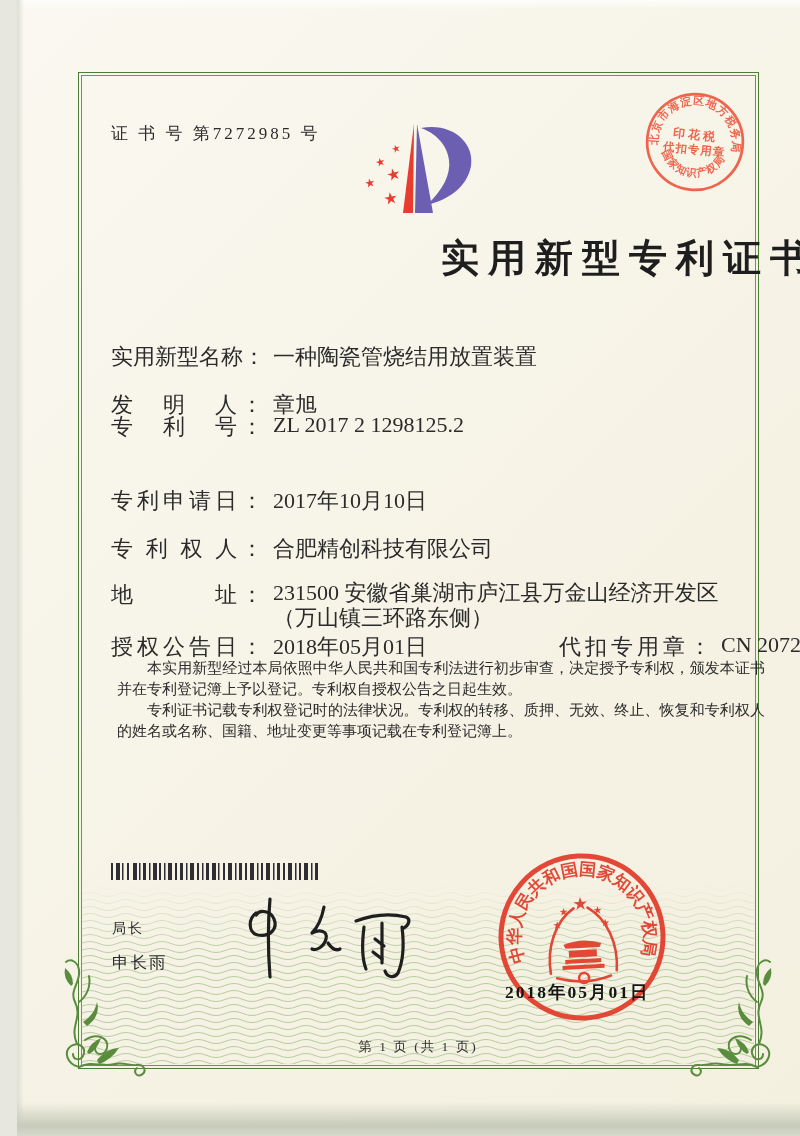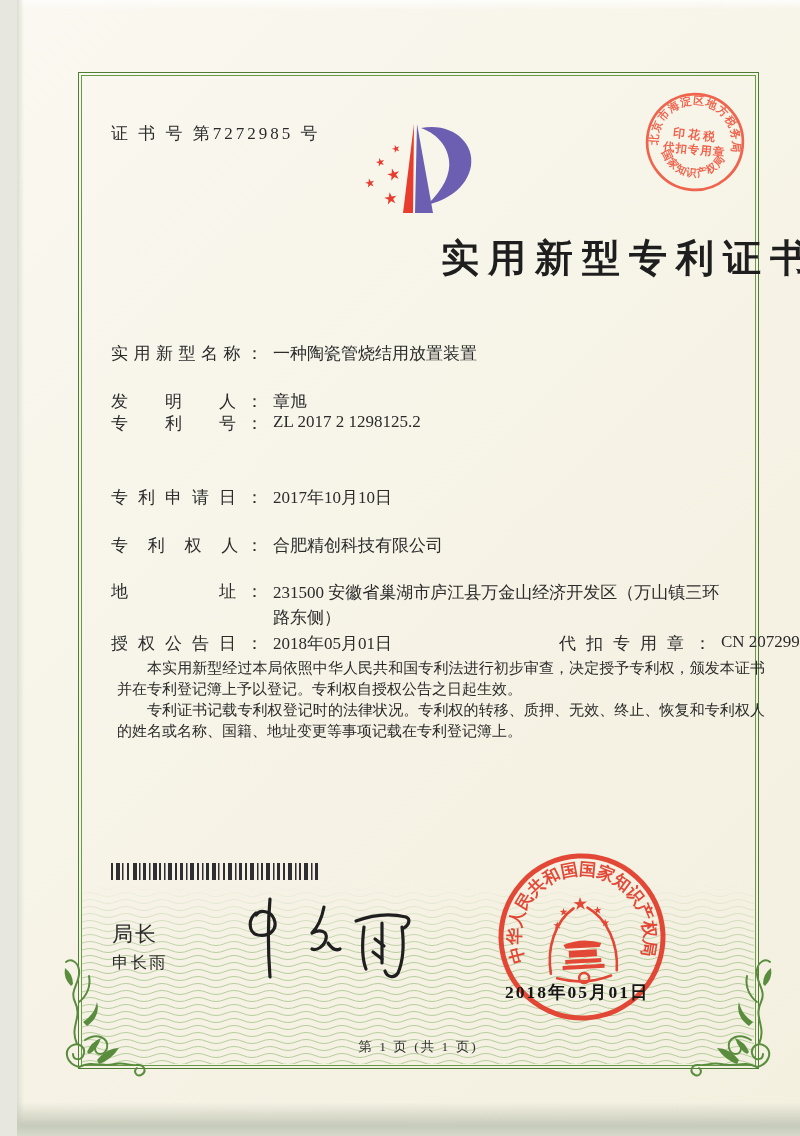--- a/index.html
+++ b/index.html
@@ -17,29 +17,29 @@
   
   .frame{left:61px;top:72px;width:679px;height:995px;border:1.5px solid #4e7d35;}
   .frame-inner{position:absolute;inset:2px;border:1.5px solid #679a47;}
   
   .waveband{left:64px;top:884px;width:673px;height:180px;opacity:.55;
     -webkit-mask-image:linear-gradient(180deg,transparent,black 70px);
     mask-image:linear-gradient(180deg,transparent,black 70px);}
   .certno{left:94px;top:122px;font-size:17px;letter-spacing:3px;}
   .logo{left:338px;top:118px;}
   .title{left:0;top:233px;width:800px;text-align:right;font-size:38px;font-weight:bold;letter-spacing:9px;color:#1e1e1e;}
-  .frow{left:94px;font-size:17px;white-space:nowrap;}
+  .frow{left:94px;font-size:22px;white-space:nowrap;}
   .lab{display:inline-block;width:152px;text-align:justify;text-align-last:justify;vertical-align:top;}
   .val{display:inline-block;margin-left:10px;vertical-align:top;}
   .val-wrap{white-space:normal;width:452px;line-height:25px;}
   .grant2{left:448px;top:0;position:absolute;}
   .paras{left:100px;top:658px;width:648px;font-size:15px;line-height:21px;text-align:justify;}
   .paras p{margin:0;text-indent:2em;}
   .barcode{left:92px;top:863px;}
-  .sig-role{left:95px;top:920px;font-size:21px;letter-spacing:2px;font-family:"Liberation Sans","DejaVu Sans",sans-serif;}
+  .sig-role{left:95px;top:920px;font-size:14px;letter-spacing:2px;font-family:"Liberation Sans","DejaVu Sans",sans-serif;}
   .sig-name{left:95px;top:952px;font-size:16.5px;letter-spacing:2px;font-family:"Liberation Sans","DejaVu Sans",sans-serif;}
   .signature-svg{left:215px;top:893px;}
   .seal-svg{left:478px;top:850px;opacity:.92;}
   .seal-date{left:488px;top:980px;font-size:17.5px;font-weight:bold;letter-spacing:2px;color:#161616;z-index:6;}
   .stamp-svg{left:626px;top:90px;opacity:.85;}
   .flourish-l{left:40px;top:948px;}
   .flourish-r{left:652px;top:948px;transform:scaleX(-1);}
   .footer{left:62px;top:1038px;width:678px;text-align:center;font-size:13.5px;letter-spacing:2px;color:#333;}
   .z2{z-index:2;} .z3{z-index:3;} .z4{z-index:4;} .z5{z-index:5;}
 </style>

